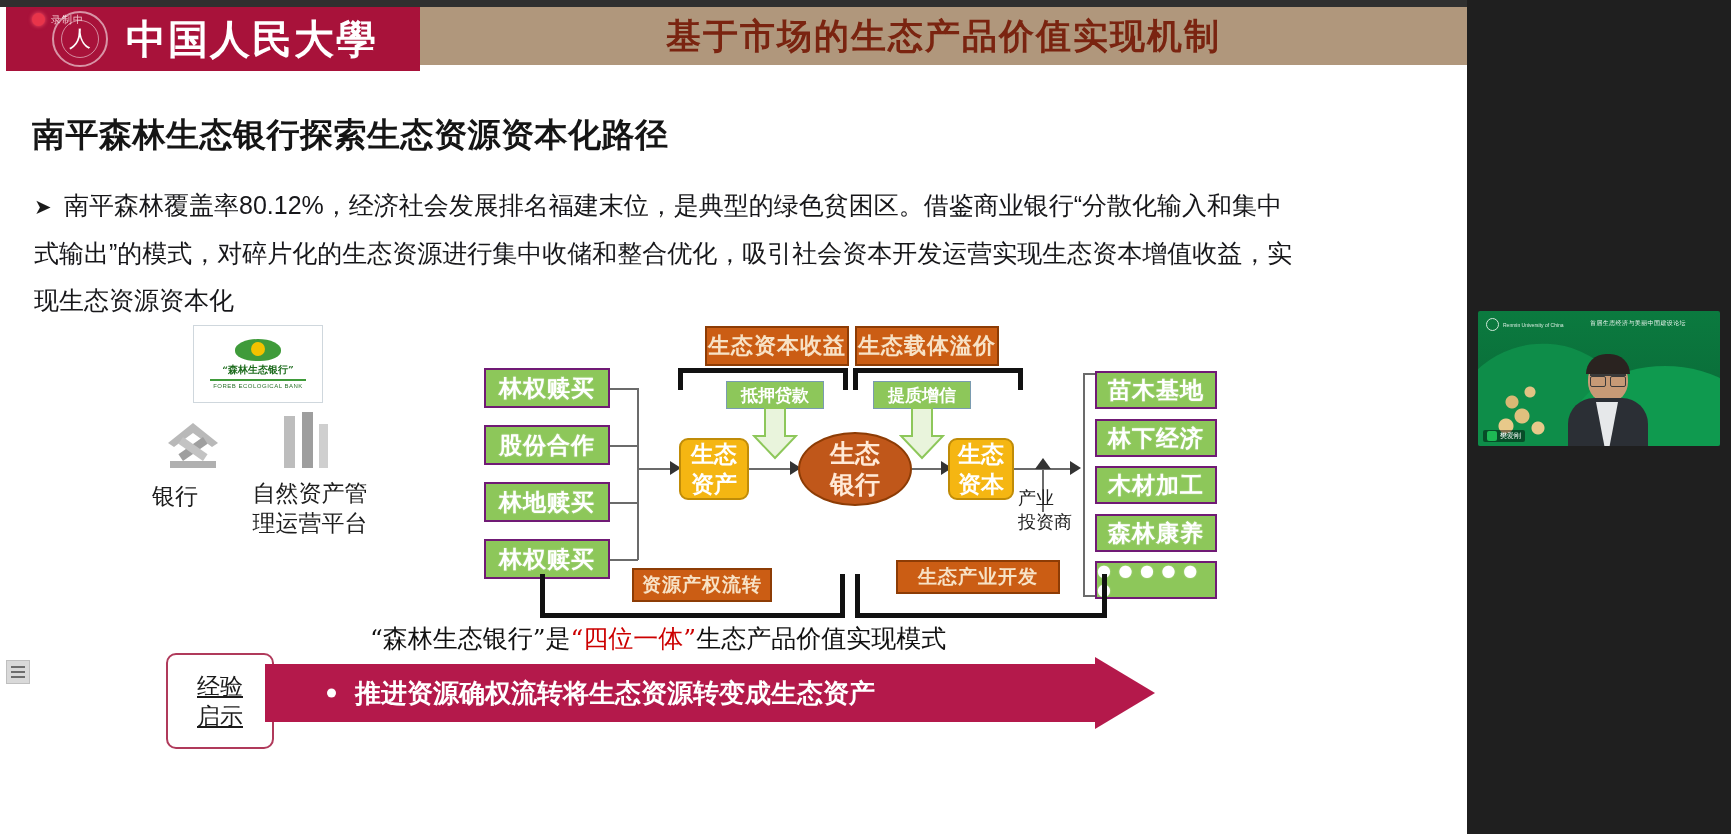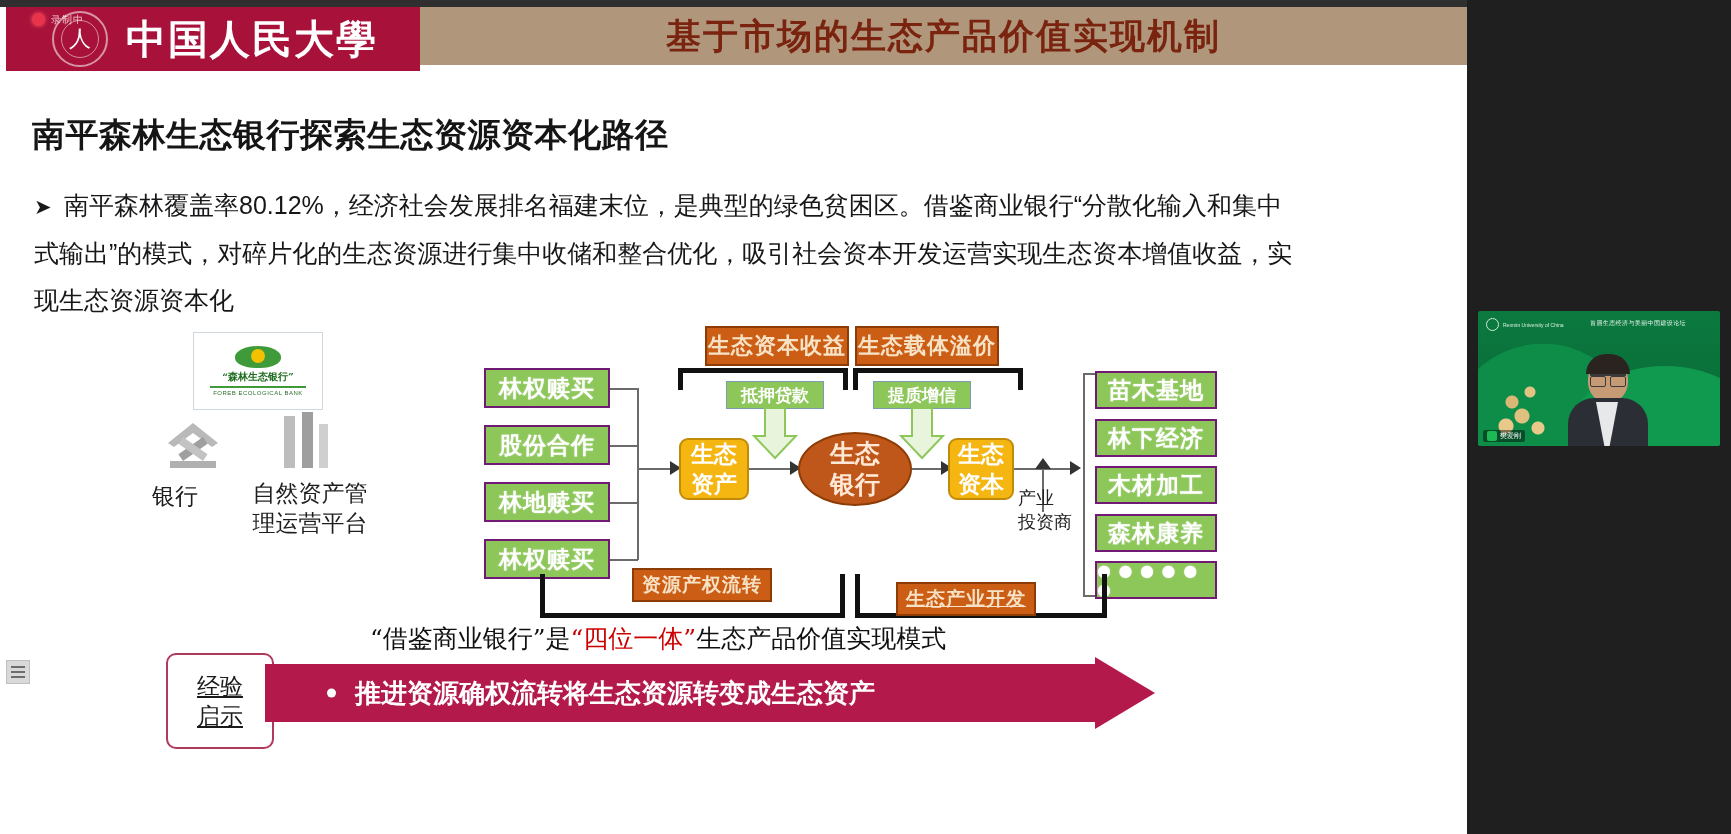--- a/index.html
+++ b/index.html
@@ -280,21 +280,21 @@
     </div>
 
     <div class="slide-heading">南平森林生态银行探索生态资源资本化路径</div>
 
     <div class="para">
       <span class="bullet-arrow">➤</span><span>南平森林覆盖率80.12%，经济社会发展排名福建末位，是典型的绿色贫困区。借鉴商业银行“分散化输入和集中式输出”的模式，对碎片化的生态资源进行集中收储和整合优化，吸引社会资本开发运营实现生态资本增值收益，实现生态资源资本化</span>
     </div>
 
     <div id="diagram">
 
-      <div class="banklogo" style="left:193px; top:14px;">
+      <div class="banklogo" style="left:193px; top:7px;">
         <div class="bl-leaf"></div>
         <div class="bl-t1">“森林生态银行”</div>
         <div class="bl-bar"></div>
         <div class="bl-t2">FOREB ECOLOGICAL BANK</div>
       </div>
 
       <svg class="greyicon" style="left:160px; top:95px;" width="66" height="62">
         <polygon points="8,30 33,10 58,30 52,34 33,20 14,34" fill="#b9b9b9"></polygon>
         <rect x="18" y="32" width="30" height="8" fill="#9f9f9f" transform="rotate(-35 33 36)"></rect>
         <rect x="18" y="32" width="30" height="8" fill="#c3c3c3" transform="rotate(35 33 36)"></rect>
@@ -374,25 +374,25 @@
       <div class="gbox" style="left:1095px; top:243px; width:122px; height:38px; font-size:16px;">● ● ● ● ● ●</div>
 
       <div class="blk v" style="left:540px; top:256px; height:44px;"></div>
       <div class="blk h" style="left:540px; top:295px; width:305px;"></div>
       <div class="blk v" style="left:840px; top:256px; height:44px;"></div>
       <div class="blk v" style="left:855px; top:256px; height:44px;"></div>
       <div class="blk h" style="left:855px; top:295px; width:252px;"></div>
       <div class="blk v" style="left:1102px; top:256px; height:44px;"></div>
 
       <div class="obox small" style="left:632px; top:250px; width:140px; height:34px;">资源产权流转</div>
-      <div class="obox small" style="left:896px; top:264px; width:140px; height:34px;text-decoration:underline;">生态产业开发</div>
+      <div class="obox small" style="left:896px; top:242px; width:164px; height:34px;">生态产业开发</div>
     </div>
 
     <div class="caption">
-      <span>“借鉴商业银行”是</span><span class="red">“四位一体”</span><span>生态产品价值实现模式</span>
+      <span>“森林生态银行”是</span><span class="red">“四位一体”</span><span>生态产品价值实现模式</span>
     </div>
 
     <div class="exp-box" style="white-space:pre-line;text-decoration:underline;">经验
 启示</div>
     <div class="arrow-banner">
       <div class="ab-body">
         <span class="ab-dot"></span>
         <span class="ab-text">推进资源确权流转将生态资源转变成生态资产</span>
       </div>
       <div class="ab-tip"></div>

